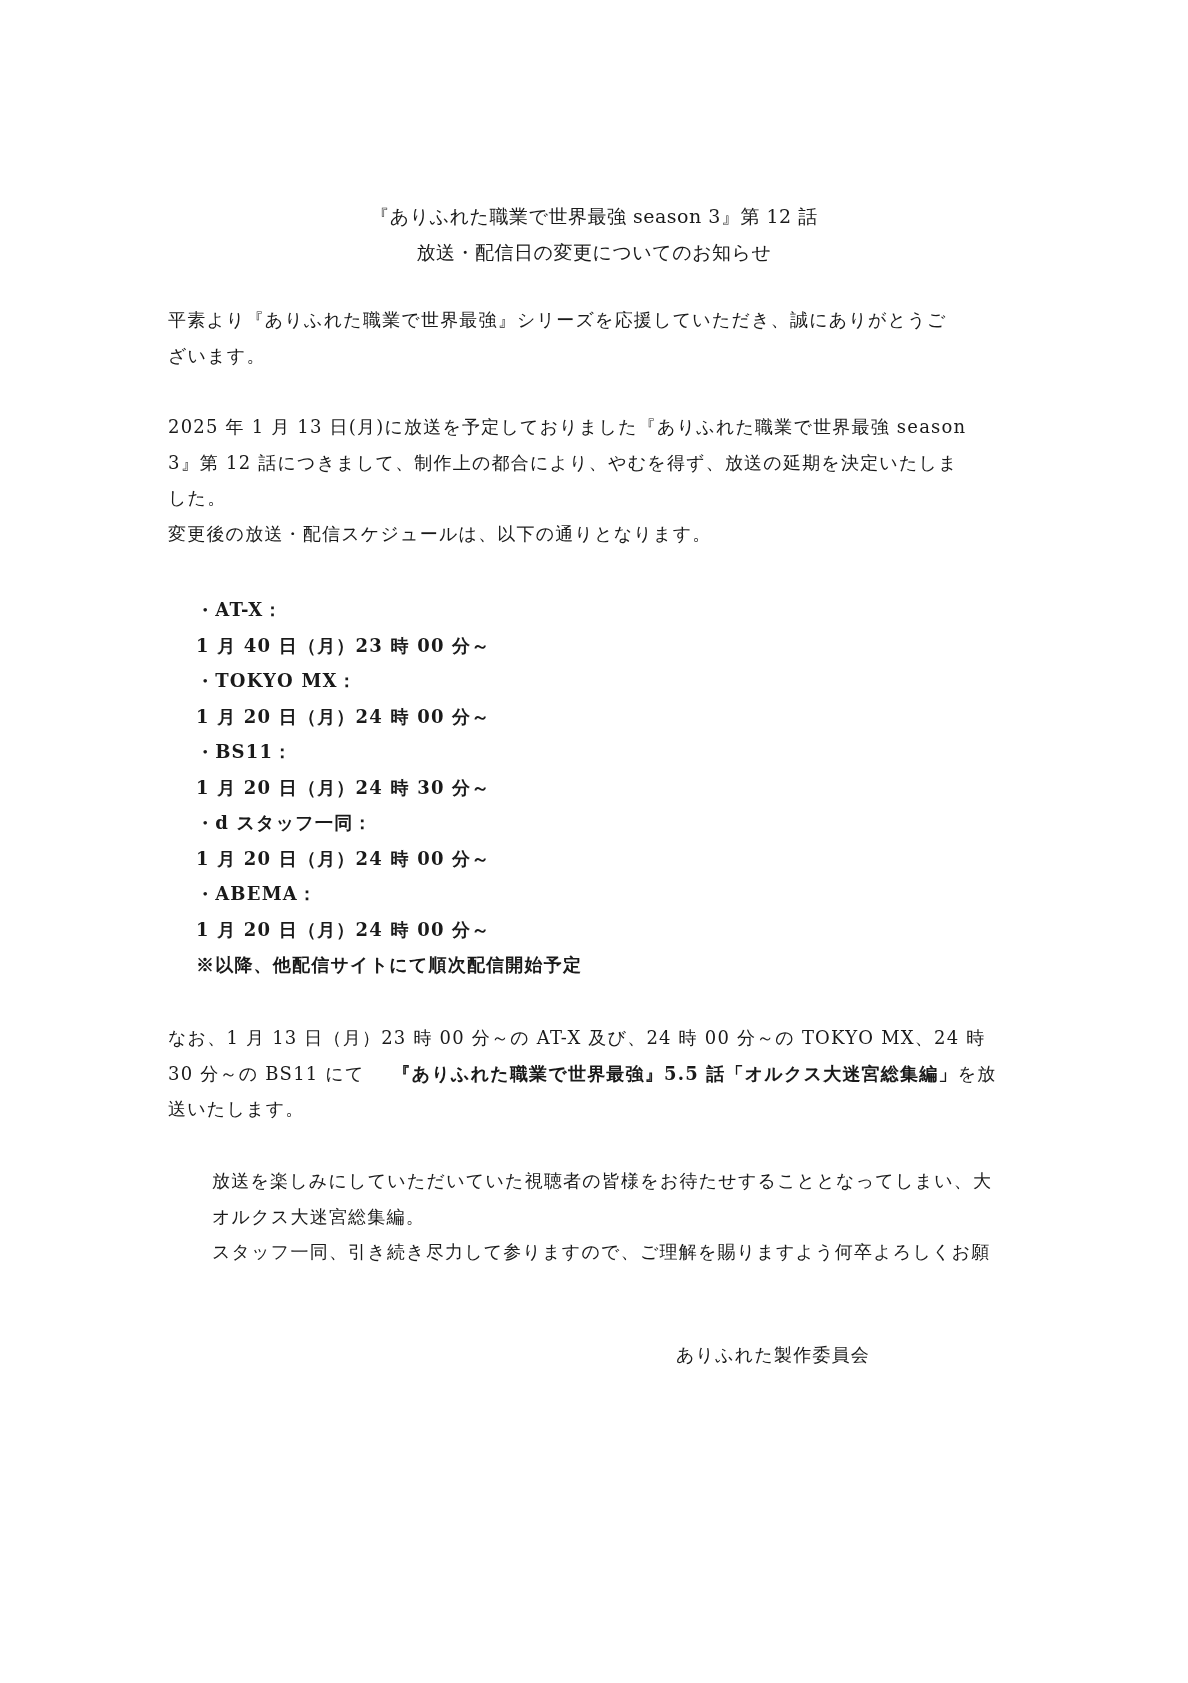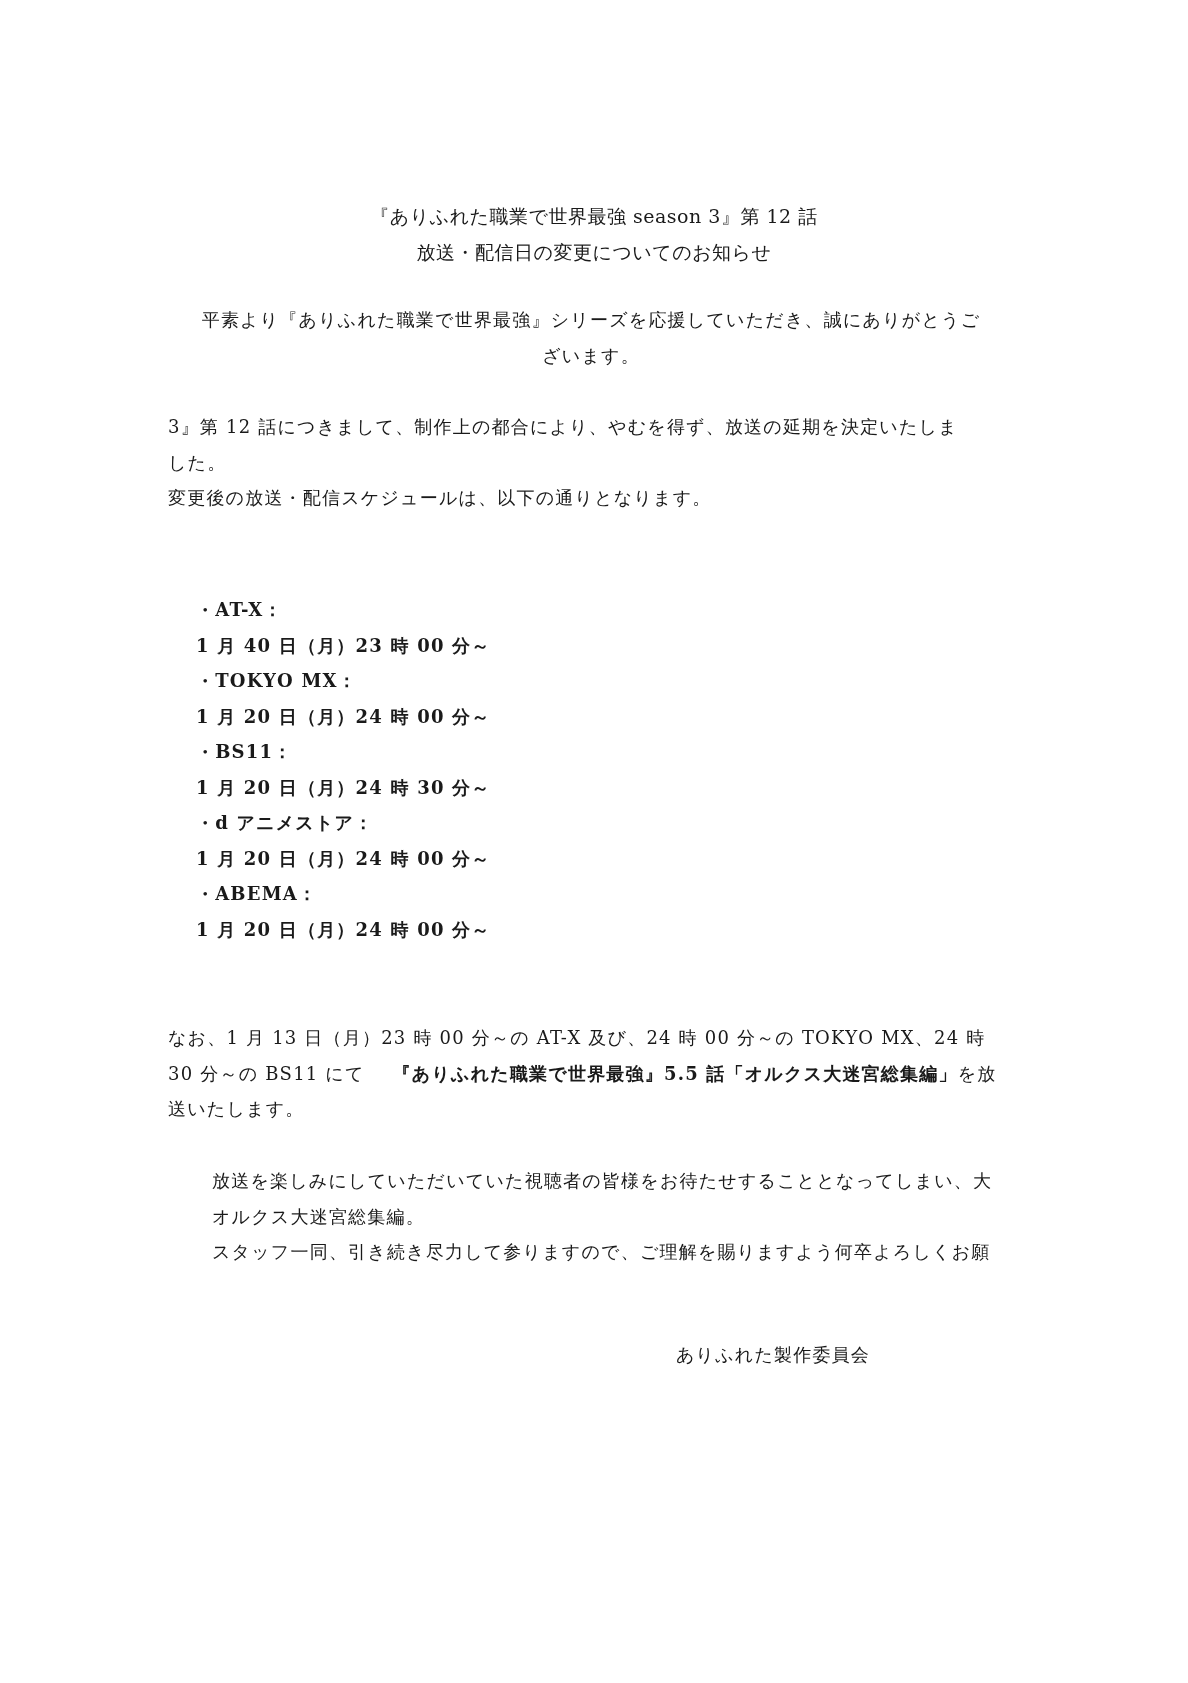--- a/index.html
+++ b/index.html
@@ -61,42 +61,44 @@
 </head>
 <body>
 
 <div class="page">
 
   <div class="title-block">
     <span class="line">『ありふれた職業で世界最強 season 3』第 12 話</span>
     <span class="line">放送・配信日の変更についてのお知らせ</span>
   </div>
 
-  <div class="body-block" style="top:302px;text-align:center;">
+  <div class="body-block" style="top:302px;">
     <span class="line">平素より『ありふれた職業で世界最強』シリーズを応援していただき、誠にありがとうご</span>
     <span class="line">ざいます。</span>
   </div>
 
   <div class="body-block" style="top:409px;">
+    <span class="line">2025 年 1 月 13 日(月)に放送を予定しておりました『ありふれた職業で世界最強 season</span>
     <span class="line">3』第 12 話につきまして、制作上の都合により、やむを得ず、放送の延期を決定いたしま</span>
     <span class="line">した。</span>
     <span class="line">変更後の放送・配信スケジュールは、以下の通りとなります。</span>
   </div>
 
   <div class="body-block bold" style="top:592px;">
     <span class="line">・AT-X：</span>
     <span class="line">1 月 40 日（月）23 時 00 分～</span>
     <span class="line">・TOKYO MX：</span>
     <span class="line">1 月 20 日（月）24 時 00 分～</span>
     <span class="line">・BS11：</span>
     <span class="line">1 月 20 日（月）24 時 30 分～</span>
-    <span class="line">・d アニメストア：</span>
+    <span class="line">・d スタッフ一同：</span>
     <span class="line">1 月 20 日（月）24 時 00 分～</span>
     <span class="line">・ABEMA：</span>
     <span class="line">1 月 20 日（月）24 時 00 分～</span>
+    <span class="line">※以降、他配信サイトにて順次配信開始予定</span>
   </div>
 
   <div class="body-block" style="top:1020px;">
     <span class="line">なお、1 月 13 日（月）23 時 00 分～の AT-X 及び、24 時 00 分～の TOKYO MX、24 時</span>
     <span class="line"><span>30 分～の BS11 にて</span><span class="bold">『ありふれた職業で世界最強』5.5 話「オルクス大迷宮総集編」</span><span>を放</span></span>
     <span class="line">送いたします。</span>
   </div>
 
   <div class="body-block" style="top:1163px;margin-left:44px;">
     <span class="line">放送を楽しみにしていただいていた視聴者の皆様をお待たせすることとなってしまい、大</span>

